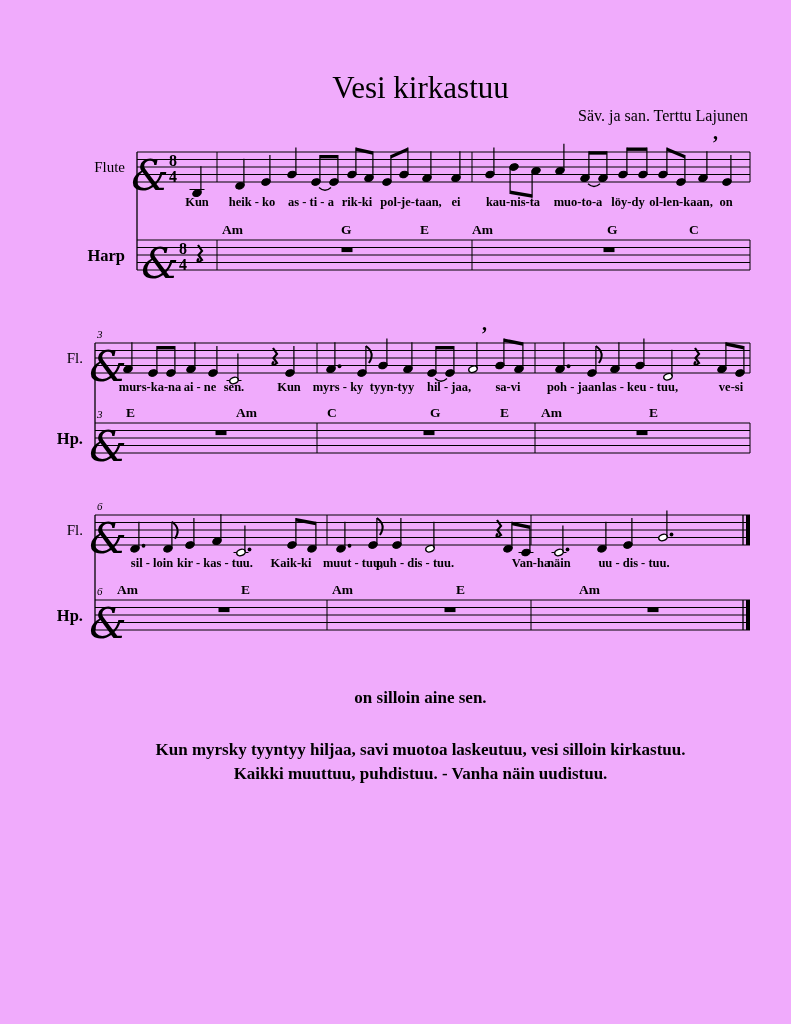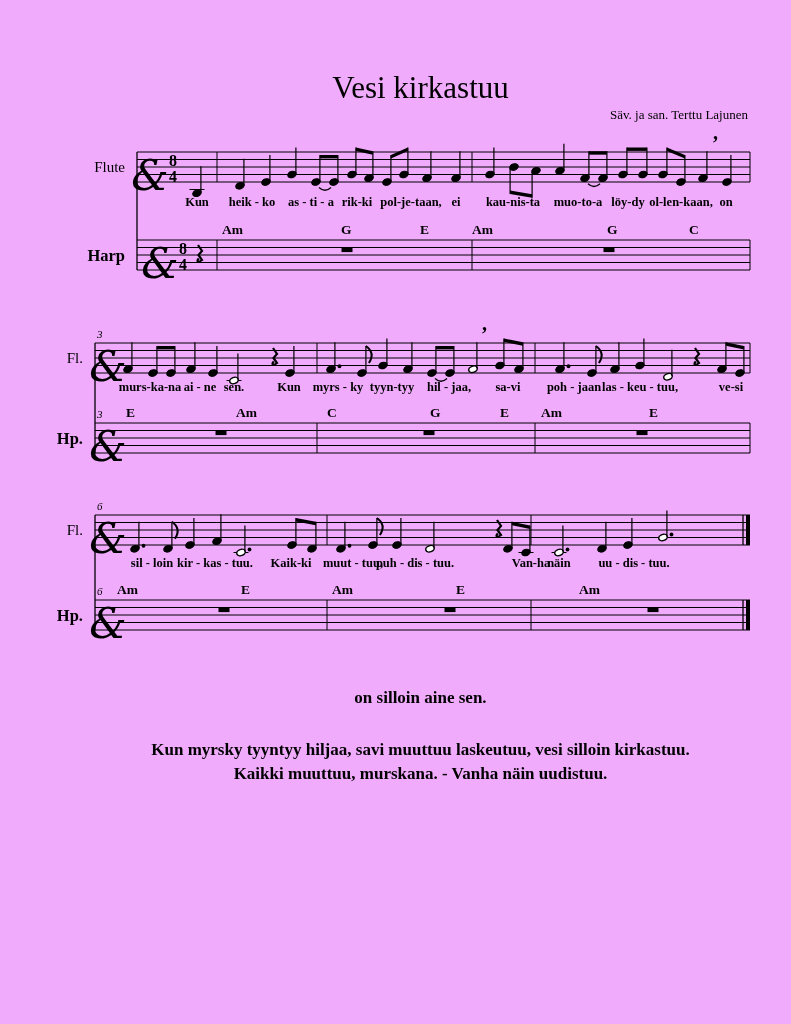--- a/index.html
+++ b/index.html
@@ -7,21 +7,21 @@
     position:relative;
     width:791px;height:1024px;
     background:#f0abfc;
     font-family:"Liberation Serif", serif;
     color:#000;
     overflow:hidden;
     margin:0 auto;
   }
   .abs{position:absolute;}
   .title{left:50px;right:0;top:70px;text-align:center;font-size:31px;}
-  .credit{left:0;right:43px;top:107px;text-align:right;font-size:13px;}
+  .credit{left:0;right:43px;top:107px;text-align:right;font-size:16px;}
   .sysvg{left:0;width:791px;height:165px;}
   #sys1{top:130px;} #sys2{top:305px;} #sys3{top:480px;}
   .poem{left:50px;right:0;text-align:center;font-size:17px;font-weight:bold;line-height:24px;}
   .issue{left:50px;right:0;top:806px;text-align:center;font-size:14.5px;}
   .copyright{left:20px;right:0;top:957px;text-align:center;font-size:11.5px;}
   svg{font-family:"Liberation Serif", serif;}
 </style>
 </head>
 <body>
 
@@ -325,15 +325,15 @@
       <ellipse cx="628" cy="65" rx="4.4" ry="3.1" fill="#000" stroke="#000" stroke-width="1" transform="rotate(-20 628 65)"></ellipse>
       <line x1="631.9" x2="631.9" y1="64" y2="38" stroke="#000" stroke-width="1.2"></line>
       <ellipse cx="663" cy="57.5" rx="4.4" ry="3.1" fill="#fff" stroke="#000" stroke-width="1.5" transform="rotate(-20 663 57.5)"></ellipse>
       <line x1="666.9" x2="666.9" y1="56.5" y2="30.5" stroke="#000" stroke-width="1.2"></line>
       <circle cx="671.5" cy="54.5" r="1.9" fill="#000"></circle>
       <polygon points="295.9,38 315.9,41.75 315.9,45.15 295.9,41.4" fill="#000"></polygon>
       <polygon points="511.9,41.75 529.9,45.5 529.9,48.9 511.9,45.15" fill="#000"></polygon>
     </svg>
 
   <div class="abs poem" style="top:686px">on silloin aine sen.</div>
-  <div class="abs poem" style="top:738px">Kun myrsky tyyntyy hiljaa, savi muuttuu laskeutuu,  vesi silloin kirkastuu.</div>
-  <div class="abs poem" style="top:762px">Kaikki muuttuu, murskana. - Vanha näin uudistuu.</div>
+  <div class="abs poem" style="top:738px">Kun myrsky tyyntyy hiljaa, savi muotoa laskeutuu,  vesi silloin kirkastuu.</div>
+  <div class="abs poem" style="top:762px">Kaikki muuttuu, puhdistuu. - Vanha näin uudistuu.</div>
 </div>
 
 </body></html>

